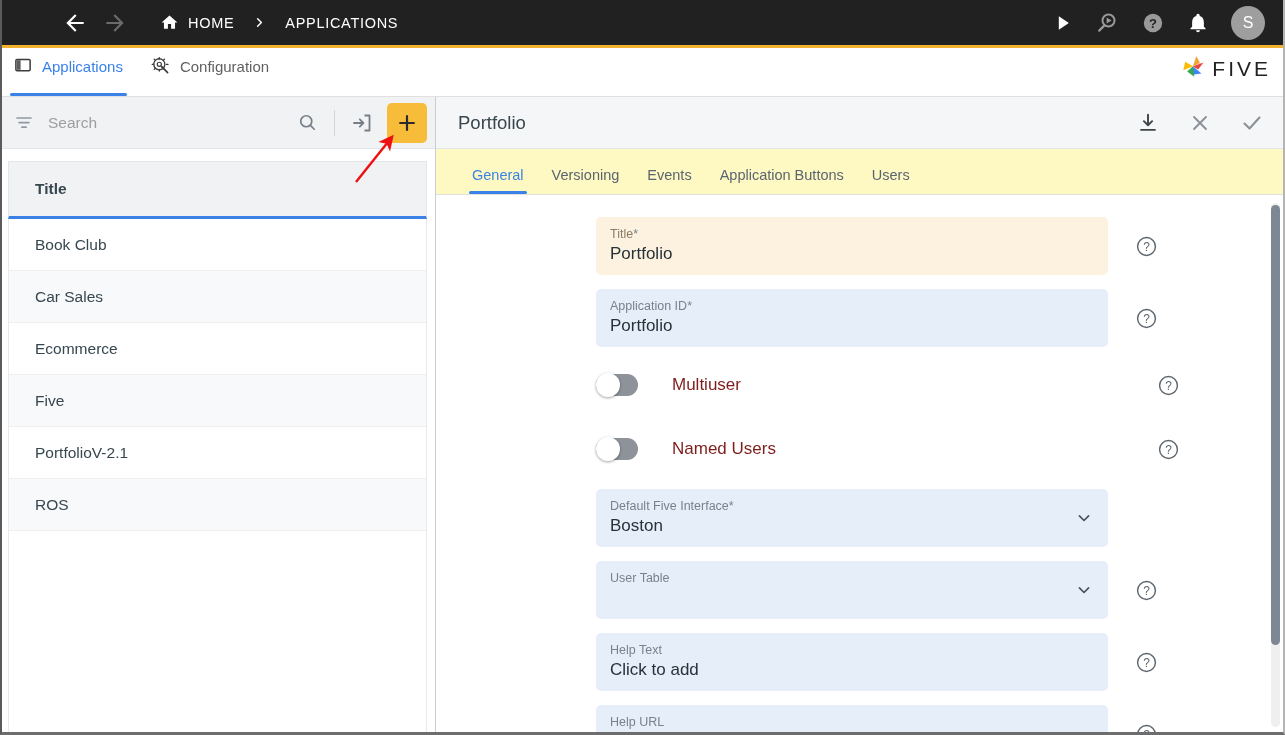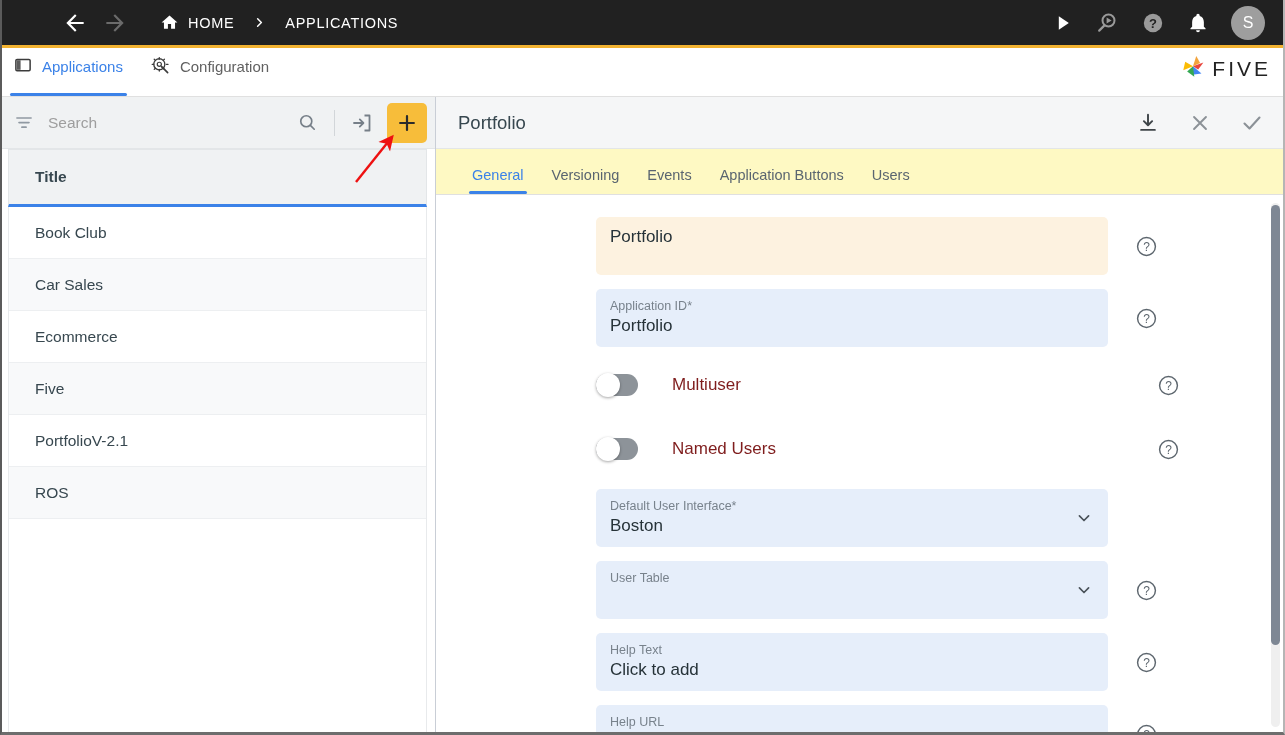--- a/index.html
+++ b/index.html
@@ -51,21 +51,21 @@
   }
   .five-logo { margin-left: auto; display: flex; align-items: center; gap: 6px; padding: 0 14px 12px 0; }
   .five-word { font-size: 21px; letter-spacing: 3px; color: #222; }
 
   
   .body { flex: 1; display: flex; min-height: 0; background: #fff; }
 
   
   .sidebar {
     width: 436px; flex: 0 0 436px; display: flex; flex-direction: column;
-    border-right: 1px solid #c9ced6; background: #fff; min-height: 0;
+    border-right: 1px solid #c9ced6; background: #fff; min-height: 0; gap: 12px;
   }
   .searchbar {
     height: 52px; flex: 0 0 52px; background: #f0f2f3; display: flex; align-items: center;
     padding: 0 8px 0 14px; border-bottom: 1px solid #e3e6e8;
   }
   .filter-icon { margin-right: 14px; display: flex; cursor: pointer; }
   .search-input {
     flex: 1; border: none; background: transparent; outline: none;
     font-size: 15.5px; color: #333; font-family: "Liberation Sans", sans-serif;
   }
@@ -350,20 +350,23 @@
         <div class="dtab">Events</div>
         <div class="dtab">Application Buttons</div>
         <div class="dtab">Users</div>
       </div>
 
       <div class="form-scroll">
         <div class="form-inner">
 
           <div class="frow">
             <div class="field cream">
+              <div class="field-label">
+                <span>Title</span><span class="req">*</span>
+              </div>
               <div class="field-value">Portfolio</div>
             </div>
             <span class="help">
               <svg width="23" height="23" viewBox="0 0 24 24">
                 <circle cx="12" cy="12" r="9.3" fill="none" stroke="#5d666e" stroke-width="1.5"></circle>
                 <text x="12" y="16.6" font-size="12.5" font-family="Liberation Sans, sans-serif" fill="#5d666e" text-anchor="middle">?</text>
               </svg>
             </span>
           </div>
 
@@ -404,21 +407,21 @@
               <svg width="23" height="23" viewBox="0 0 24 24">
                 <circle cx="12" cy="12" r="9.3" fill="none" stroke="#5d666e" stroke-width="1.5"></circle>
                 <text x="12" y="16.6" font-size="12.5" font-family="Liberation Sans, sans-serif" fill="#5d666e" text-anchor="middle">?</text>
               </svg>
             </span>
           </div>
 
           <div class="frow">
             <div class="field sel">
               <div class="field-label">
-                <span>Default User Interface</span><span class="req">*</span>
+                <span>Default Five Interface</span><span class="req">*</span>
               </div>
               <div class="field-value">Boston</div>
               <span class="chev">
                 <svg width="20" height="20" viewBox="0 0 24 24">
                     <path d="M6.5 9.5l5.5 5.5 5.5-5.5" fill="none" stroke="#4a5259" stroke-width="2" stroke-linecap="round" stroke-linejoin="round"></path>
                   </svg>
               </span>
             </div>
             <span class="help blank"></span>
           </div>

